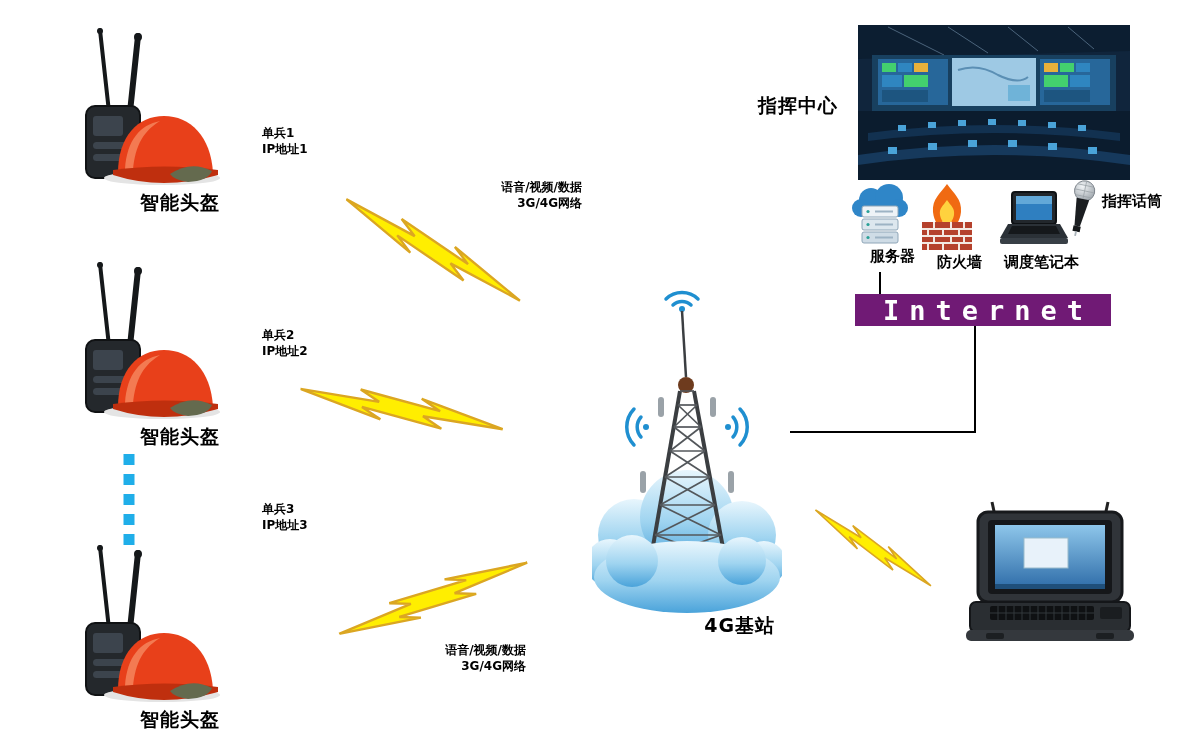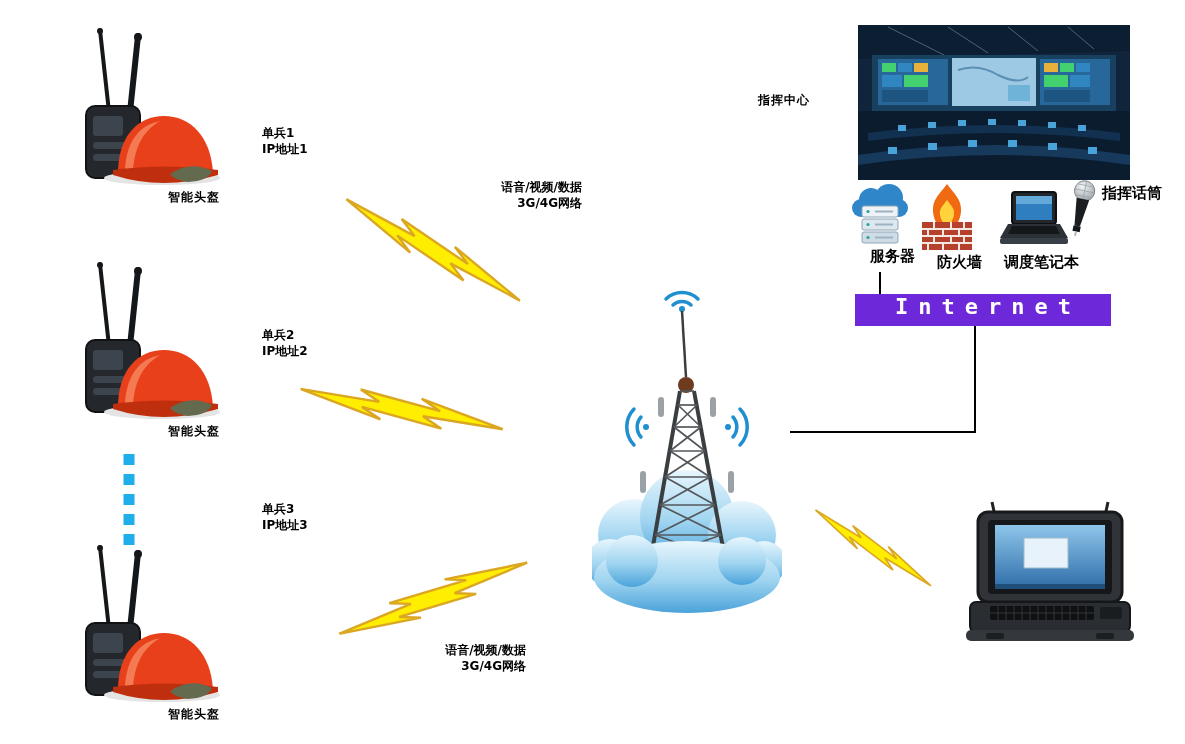--- a/index.html
+++ b/index.html
@@ -1,29 +1,29 @@
 <!DOCTYPE html>
 <html><head>
 <meta charset="utf-8">
 <style>
   * { margin:0; padding:0; box-sizing:border-box; }
   html,body { background:#fff; }
   body { font-family:"DejaVu Sans","Liberation Sans",sans-serif; }
   .canvas { position:relative; width:1185px; height:744px; background:#fff; overflow:hidden; }
   .abs { position:absolute; }
   .zh { font-weight:bold; color:#000; line-height:1.3; }
-  .lbl-lg { font-size:12px; letter-spacing:1px; }
+  .lbl-lg { font-size:19px; letter-spacing:1px; }
   .lbl-md { font-size:12px; }
   .lbl-sm { font-size:15px; }
   .center { text-align:right; }
   .bolt { transform-origin:50% 50%; }
   .internet-bar {
-    background:#6d28d9; color:#fff; display:flex; align-items:flex-start; justify-content:center;
+    background:#701a75; color:#fff; display:flex; align-items:center; justify-content:center;
     font-family:"DejaVu Sans Mono","Liberation Mono",monospace;
-    font-size:22px; font-weight:bold; letter-spacing:10px; text-indent:10px;
+    font-size:27px; font-weight:bold; letter-spacing:10px; text-indent:10px;
   }
 </style>
 </head>
 <body>
 
 <div class="canvas">
 
   <svg width="0" height="0" style="position:absolute" aria-hidden="true">
     <defs>
       <linearGradient id="cloudGrad" x1="0" y1="0" x2="0" y2="1">
@@ -164,20 +164,21 @@
       <path d="M49,142 A15,15 0 0 0 49,162"></path>
       <path d="M148,134 A26,26 0 0 1 148,170"></path>
       <path d="M141,142 A15,15 0 0 1 141,162"></path>
     </g>
     <circle cx="54" cy="152" r="3" fill="#1f8fd0"></circle>
     <circle cx="136" cy="152" r="3" fill="#1f8fd0"></circle>
     <ellipse cx="95" cy="302" rx="93" ry="36" fill="url(#cloudGrad)"></ellipse>
     <circle cx="40" cy="286" r="26" fill="url(#cloudGrad)"></circle>
     <circle cx="150" cy="286" r="24" fill="url(#cloudGrad)"></circle>
   </svg>
+  <div class="abs zh lbl-lg center" style="left:600px;top:613px;width:175px">4G基站</div>
 
   <div class="abs zh lbl-lg" style="left:758px;top:93px">指挥中心</div>
   <svg class="abs" style="left:858px;top:25px" width="272" height="155" viewBox="0 0 272 155">
     <rect width="272" height="155" fill="#10253c"></rect>
     <polygon points="0,0 272,0 272,26 0,34" fill="#0c1e31"></polygon>
     <g stroke="#7f9db8" stroke-width="1" opacity="0.55">
       <line x1="30" y1="2" x2="86" y2="30"></line>
       <line x1="90" y1="2" x2="130" y2="28"></line>
       <line x1="150" y1="2" x2="180" y2="26"></line>
       <line x1="210" y1="2" x2="236" y2="24"></line>
@@ -277,21 +278,21 @@
       <circle cx="25" cy="13" r="11" fill="url(#micGrad)" stroke="#7a8188"></circle>
       <line x1="14" y1="13" x2="36" y2="13" stroke="#9aa1a7" stroke-width="0.8"></line>
       <line x1="16" y1="7" x2="34" y2="7" stroke="#9aa1a7" stroke-width="0.8"></line>
       <line x1="16" y1="19" x2="34" y2="19" stroke="#9aa1a7" stroke-width="0.8"></line>
       <line x1="25" y1="2" x2="25" y2="24" stroke="#9aa1a7" stroke-width="0.8"></line>
       <polygon points="18,22 32,22 28,52 22,52" fill="#1b1e21"></polygon>
       <rect x="21" y="52" width="8" height="6" fill="#15181a"></rect>
       <line x1="25" y1="58" x2="25" y2="63" stroke="#aab3ba" stroke-width="2"></line>
     </g>
   </svg>
-  <div class="abs zh lbl-sm" style="left:1102px;top:184px">指挥话筒</div>
+  <div class="abs zh lbl-sm" style="left:1102px;top:192px">指挥话筒</div>
 
   <div class="abs internet-bar" style="left:855px;top:294px;width:256px;height:32px">
     <span>Internet</span>
   </div>
 
   <svg class="abs" style="left:0;top:0;pointer-events:none" width="1185" height="744" viewBox="0 0 1185 744">
     <line x1="880" y1="272" x2="880" y2="294" stroke="#000" stroke-width="2"></line>
     <polyline points="975,326 975,432 790,432" fill="none" stroke="#000" stroke-width="2"></polyline>
   </svg>
 

